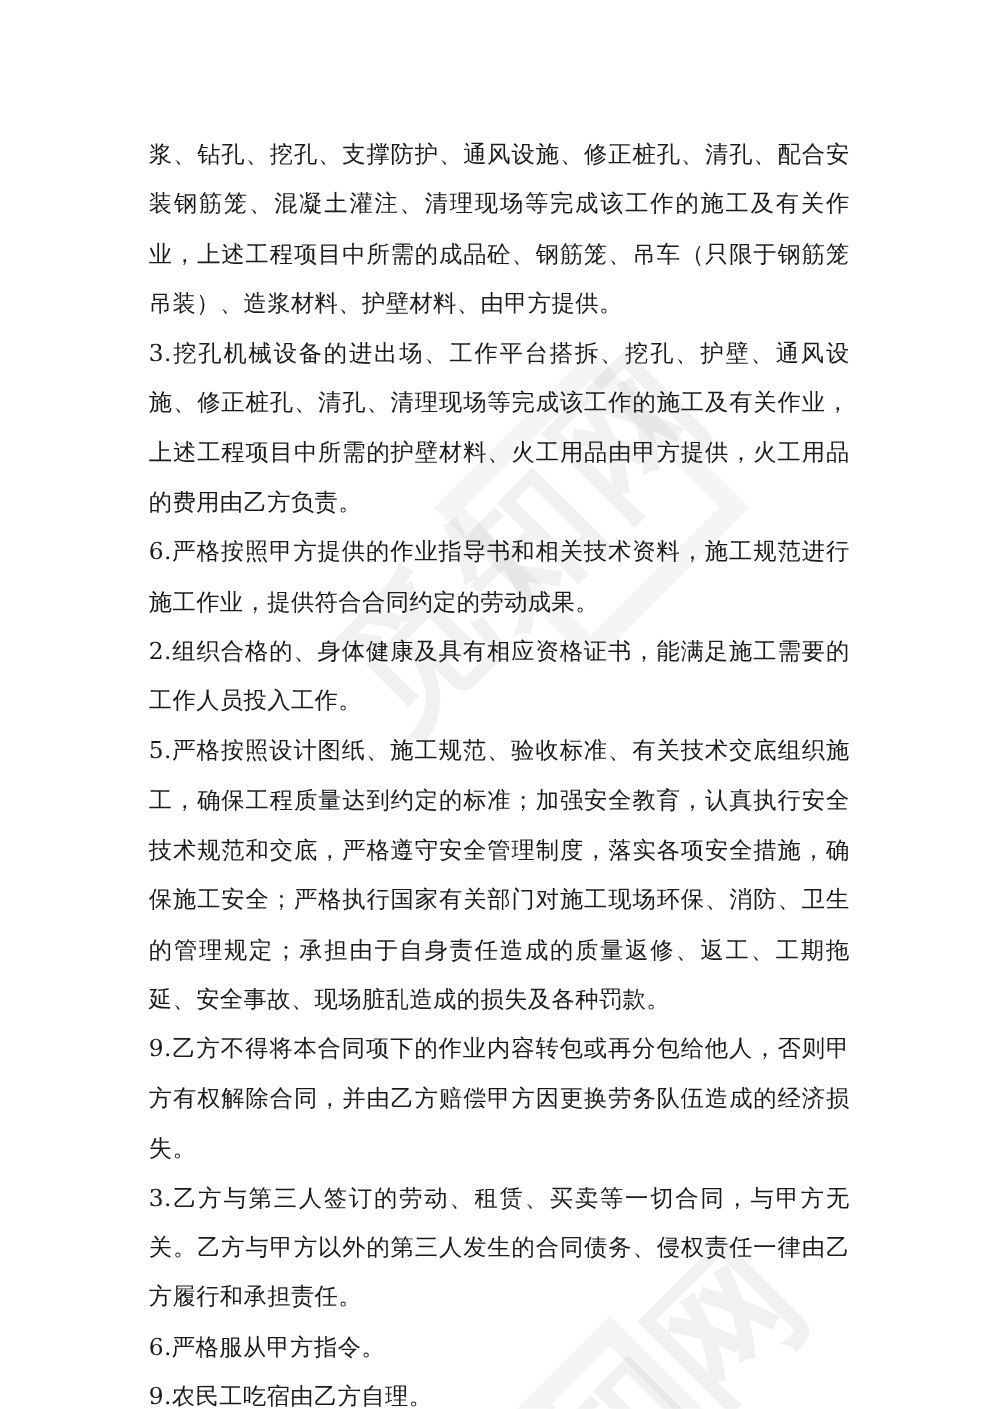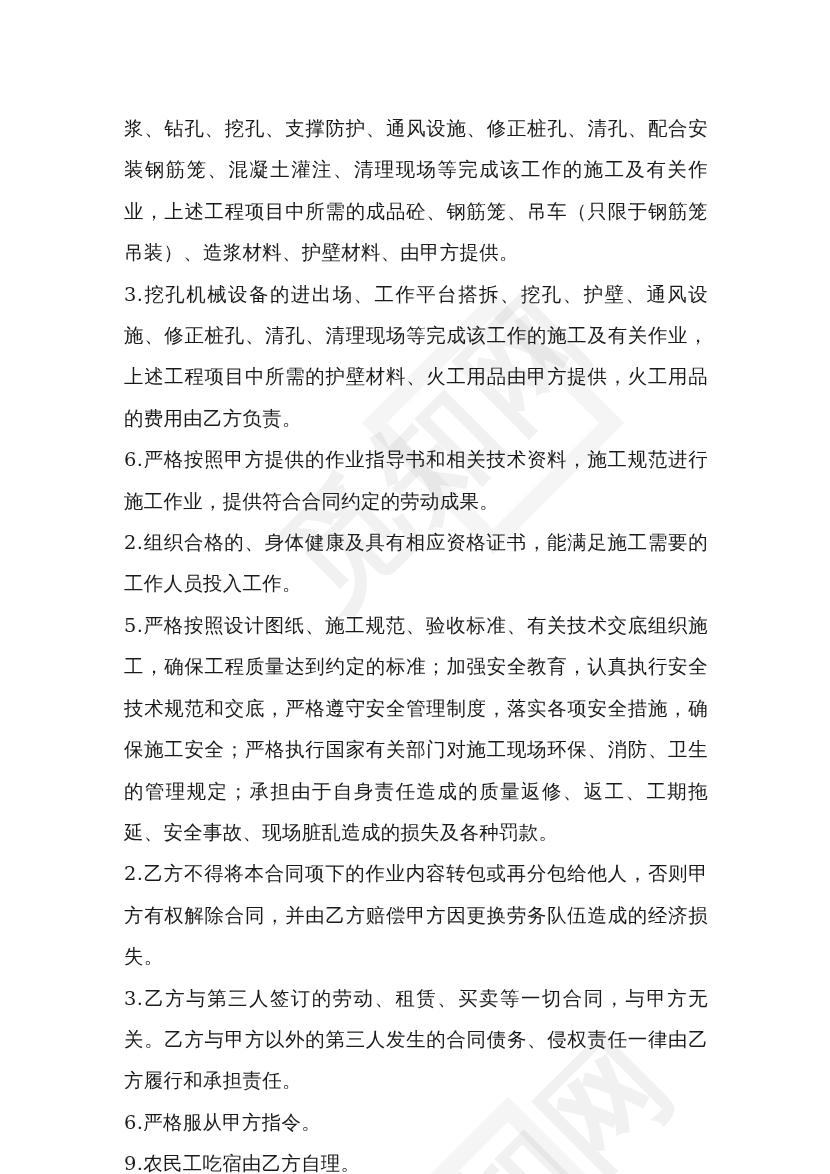--- a/index.html
+++ b/index.html
@@ -82,20 +82,20 @@
   <div class="watermark wm-1">觅知网</div>
   <div class="wm-diamond wm-d2"></div>
   <div class="watermark wm-2">觅知网</div>
 
   <div class="content">
     <p>浆、钻孔、挖孔、支撑防护、通风设施、修正桩孔、清孔、配合安装钢筋笼、混凝土灌注、清理现场等完成该工作的施工及有关作业，上述工程项目中所需的成品砼、钢筋笼、吊车（只限于钢筋笼吊装）、造浆材料、护壁材料、由甲方提供。</p>
     <p>3.挖孔机械设备的进出场、工作平台搭拆、挖孔、护壁、通风设施、修正桩孔、清孔、清理现场等完成该工作的施工及有关作业，上述工程项目中所需的护壁材料、火工用品由甲方提供，火工用品的费用由乙方负责。</p>
     <p>6.严格按照甲方提供的作业指导书和相关技术资料，施工规范进行施工作业，提供符合合同约定的劳动成果。</p>
     <p>2.组织合格的、身体健康及具有相应资格证书，能满足施工需要的工作人员投入工作。</p>
     <p>5.严格按照设计图纸、施工规范、验收标准、有关技术交底组织施工，确保工程质量达到约定的标准；加强安全教育，认真执行安全技术规范和交底，严格遵守安全管理制度，落实各项安全措施，确保施工安全；严格执行国家有关部门对施工现场环保、消防、卫生的管理规定；承担由于自身责任造成的质量返修、返工、工期拖延、安全事故、现场脏乱造成的损失及各种罚款。</p>
-    <p>2.乙方不得将本合同项下的作业内容转包或再分包给他人，否则甲方有权解除合同，并由乙方赔偿甲方因更换劳务队伍造成的经济损失。</p>
+    <p>9.乙方不得将本合同项下的作业内容转包或再分包给他人，否则甲方有权解除合同，并由乙方赔偿甲方因更换劳务队伍造成的经济损失。</p>
     <p>3.乙方与第三人签订的劳动、租赁、买卖等一切合同，与甲方无关。乙方与甲方以外的第三人发生的合同债务、侵权责任一律由乙方履行和承担责任。</p>
     <p>6.严格服从甲方指令。</p>
     <p>9.农民工吃宿由乙方自理。</p>
 
   </div>
 
 </div>
 
 </body></html>

